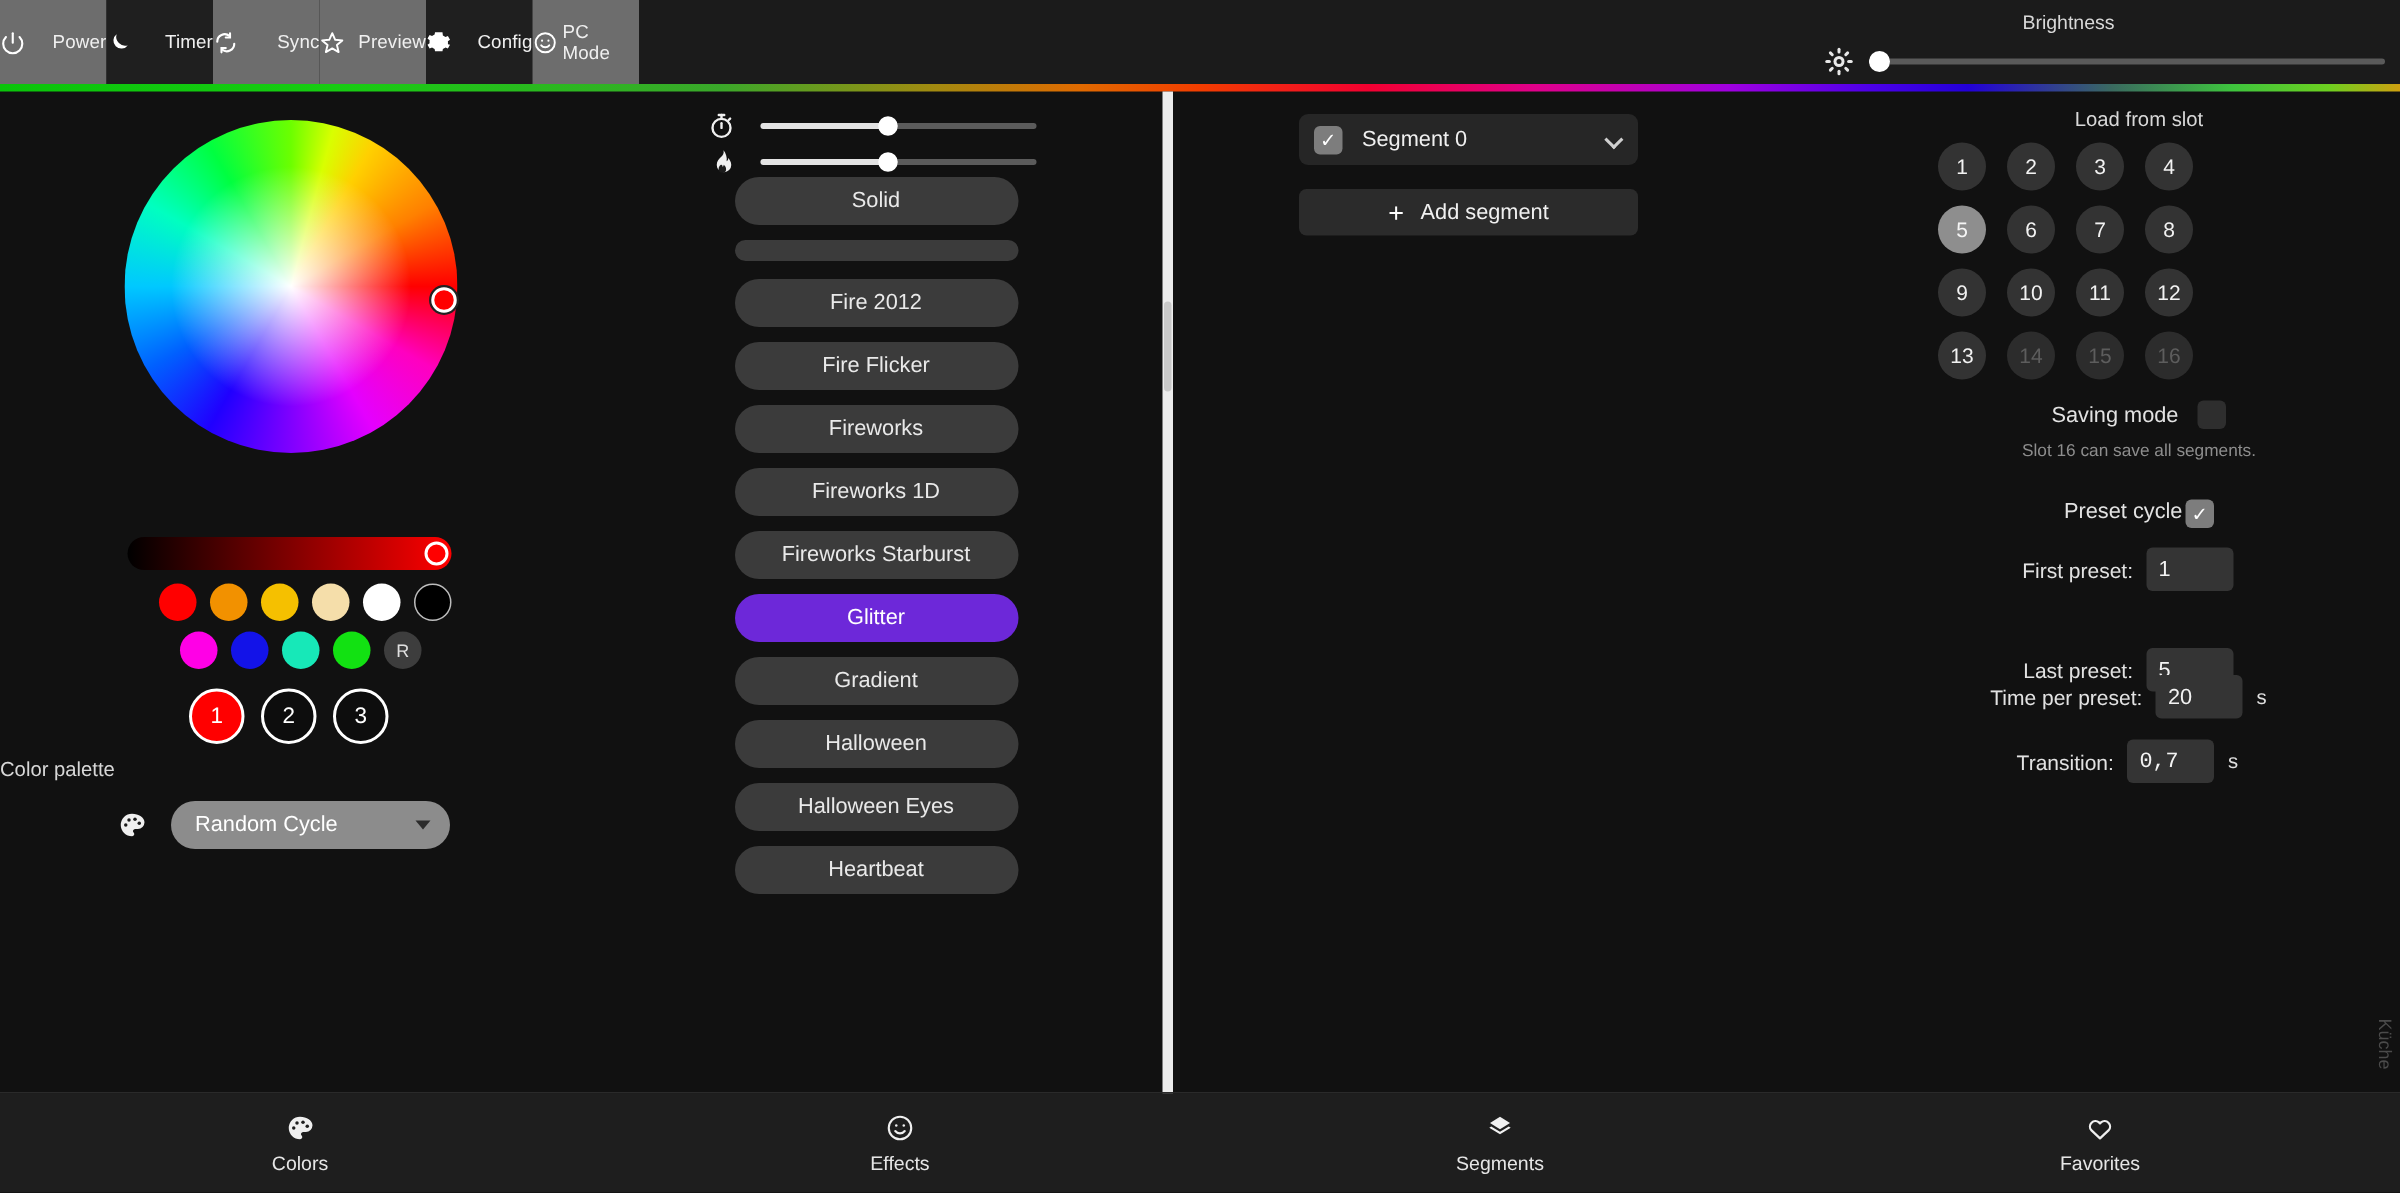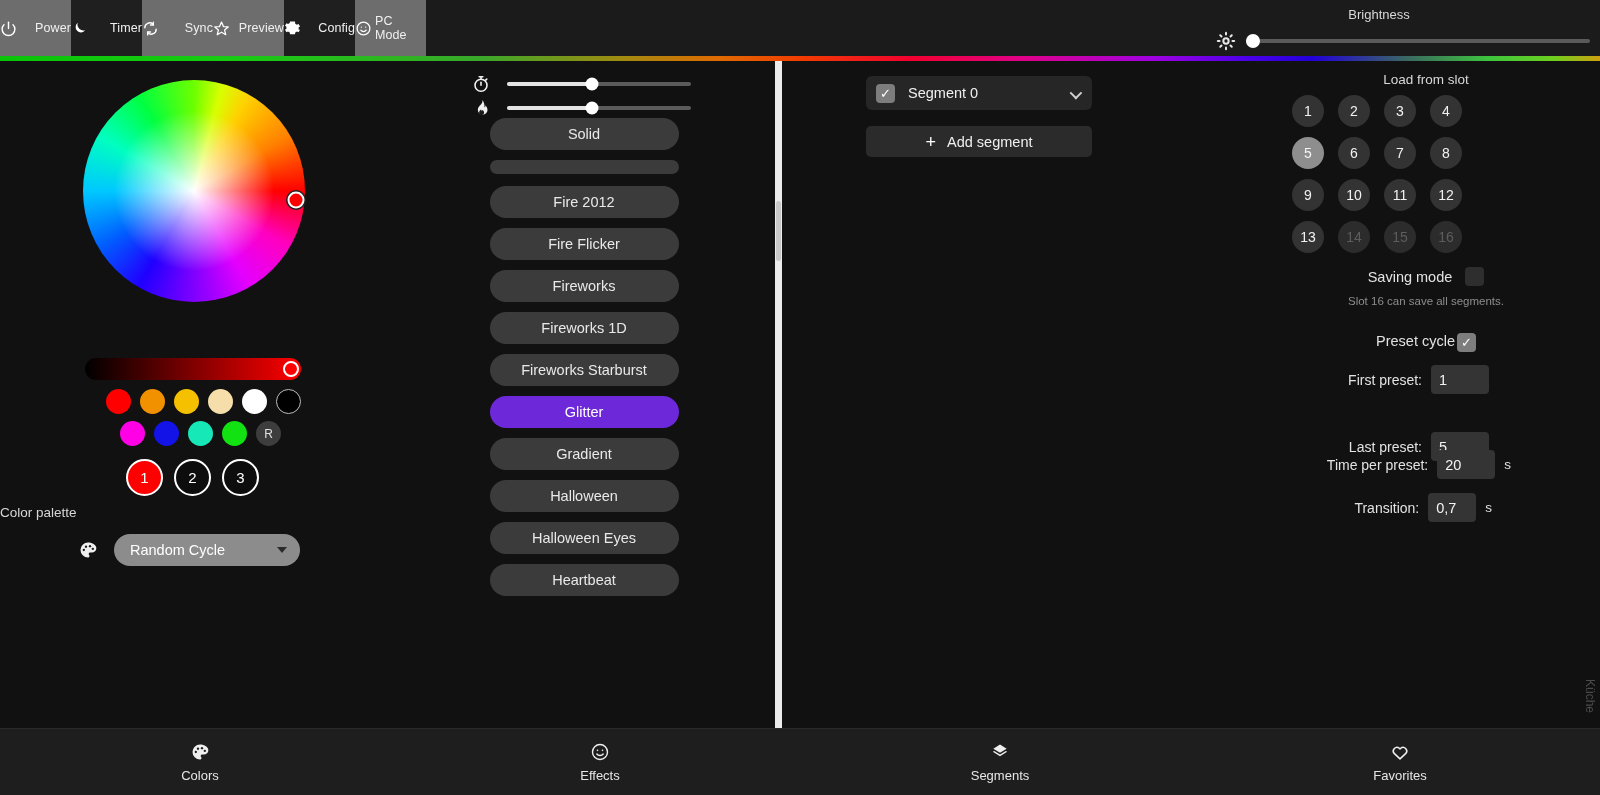--- a/index.html
+++ b/index.html
@@ -514,21 +514,21 @@
       <span class="flbl">Last preset:</span>
       <input class="fld" style="width: 58px;" value="5">
     </div>
     <div class="field-row row-time">
       <span class="flbl">Time per preset:</span>
       <input class="fld" style="width: 58px;" value="20">
       <span class="unit">s</span>
     </div>
     <div class="field-row row-trans">
       <span class="flbl">Transition:</span>
-      <input class="fld" style="width: 48px;" value="0,7">
+      <input class="fld" style="width: 58px; font-family: Liberation Mono, monospace;" value="0,7">
       <span class="unit">s</span>
     </div>
 
     <div class="vert-text">Küche</div>
   </div>
 
   <div class="divline"></div>
 
   <div class="bottomnav">
     <div class="bn-item">

